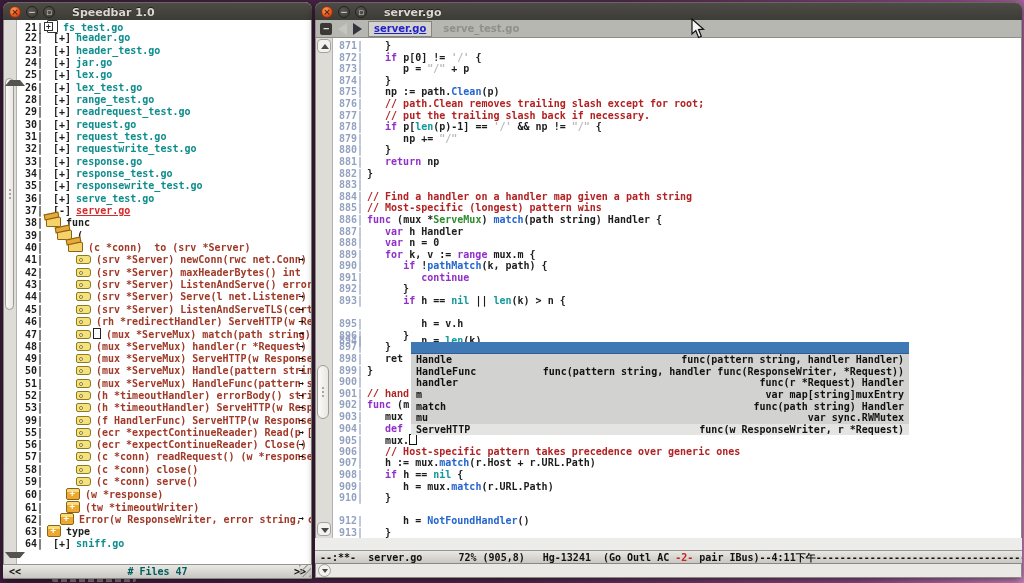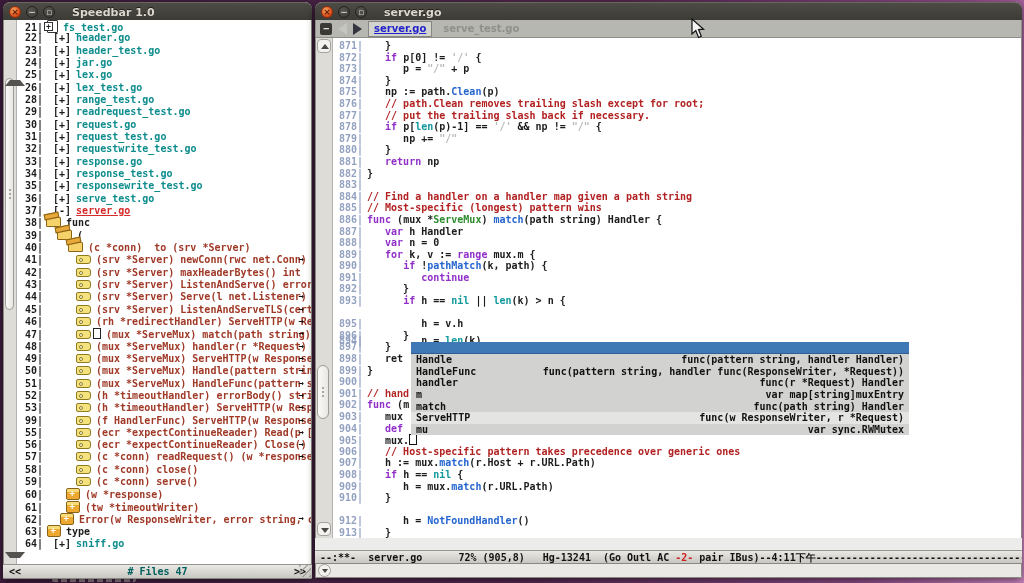--- a/index.html
+++ b/index.html
@@ -250,22 +250,22 @@
           <div class="cl"><span class="ln" style="color: rgb(147, 161, 192);">914|</span><span style="color: rgb(28, 28, 28);">   </span><span style="color: rgb(145, 48, 201);">return</span><span style="color: rgb(28, 28, 28);"> h</span></div>
         </div>
       <div id="popup">
         <div class="pp-sel"></div>
         <div id="pp-rows">
             <div class="pr"><span class="pn">Handle</span><span class="ps">func(pattern string, handler Handler)</span></div>
             <div class="pr"><span class="pn">HandleFunc</span><span class="ps">func(pattern string, handler func(ResponseWriter, *Request))</span></div>
             <div class="pr"><span class="pn">handler</span><span class="ps">func(r *Request) Handler</span></div>
             <div class="pr"><span class="pn">m</span><span class="ps">var map[string]muxEntry</span></div>
             <div class="pr"><span class="pn">match</span><span class="ps">func(path string) Handler</span></div>
+            <div class="pr"><span class="pn">mu</span><span class="ps">var sync.RWMutex</span></div>
             <div class="pr alt"><span class="pn">ServeHTTP</span><span class="ps">func(w ResponseWriter, r *Request)</span></div>
-            <div class="pr"><span class="pn">mu</span><span class="ps">var sync.RWMutex</span></div>
           </div>
       </div>
     </div>
     <div class="modeline ed-ml" id="ed-ml"><span>--:**-  </span><span>server.go</span><span>      72% (905,8)   Hg-13241  (Go Outl AC </span><span style="color: rgb(204, 34, 34);">-2-</span><span> pair IBus)--4:11下午</span><span>--------------------------------------------------------------</span></div>
     <div class="echo">
       <span class="round-btn"></span>
     </div>
   </section>
 
   <svg class="mouse" width="15" height="21" viewBox="0 0 15 21">

